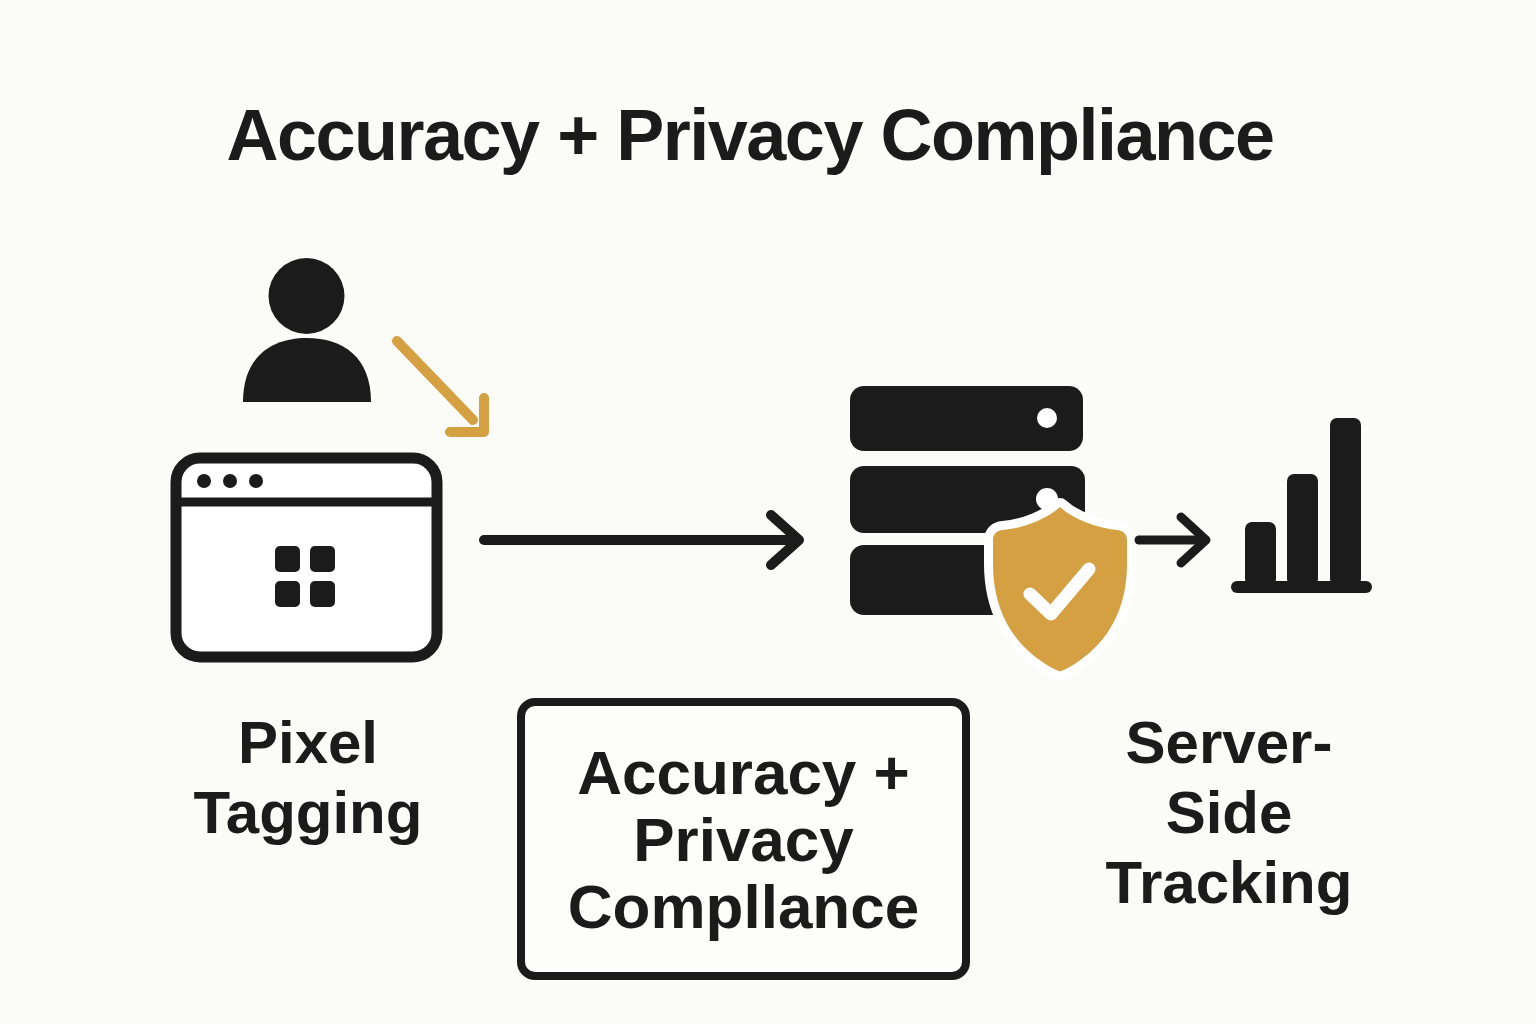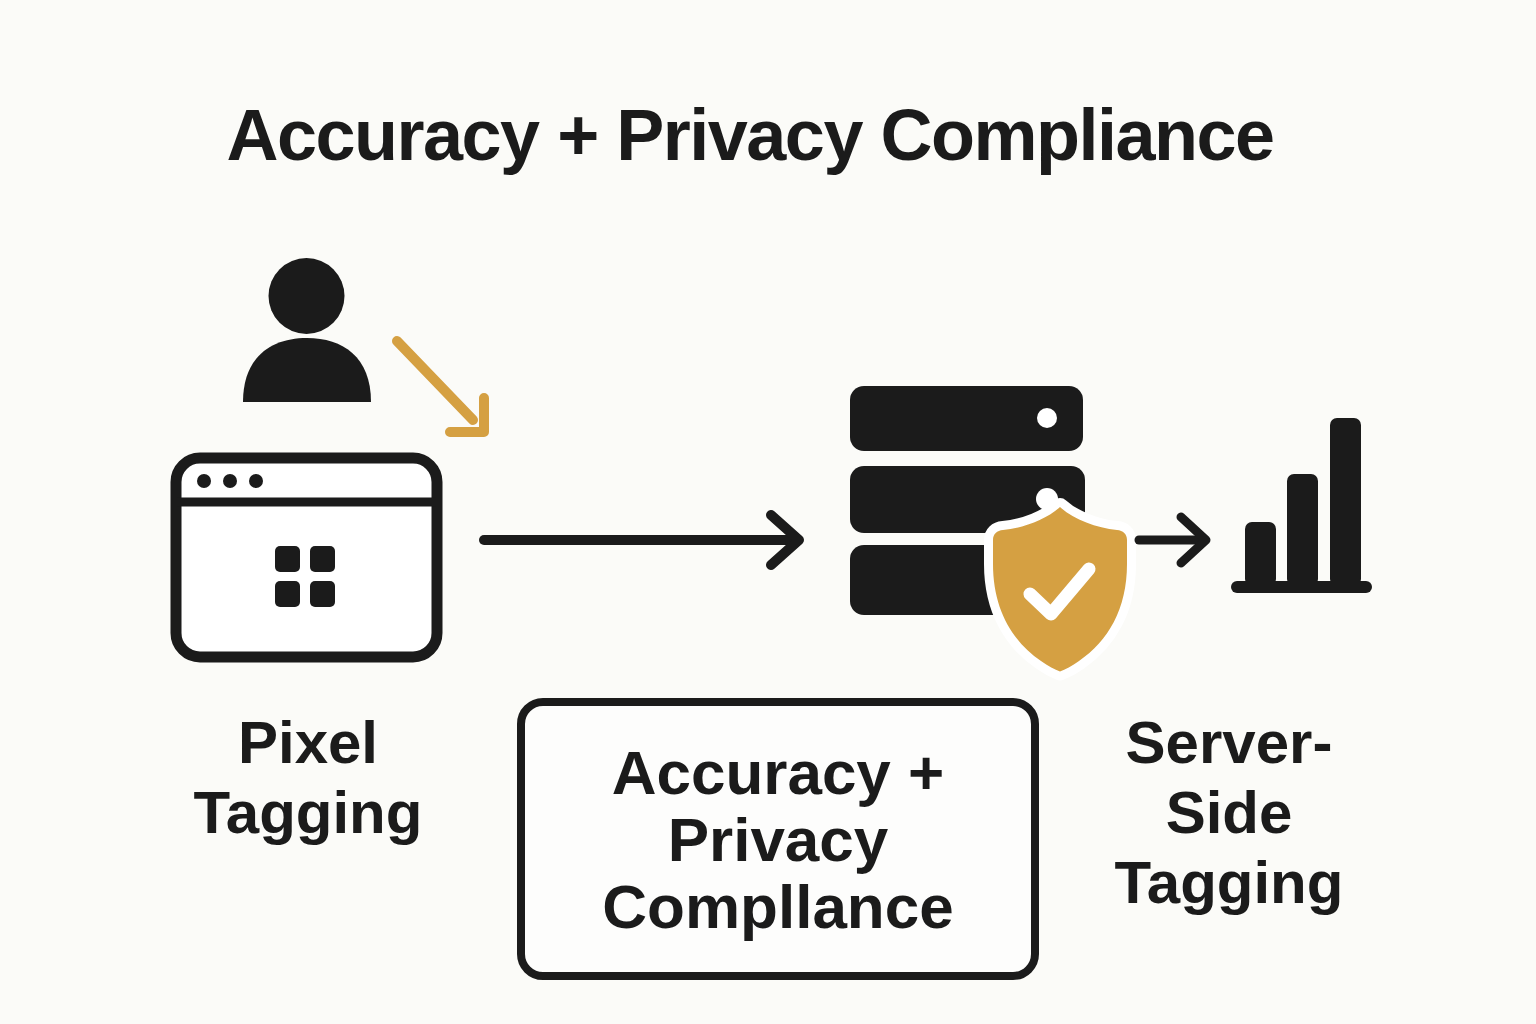--- a/index.html
+++ b/index.html
@@ -45,24 +45,24 @@
     line-height:70px;
     text-align:center;
     white-space:pre-line;
     color:var(--ink);
   }
   .label-pixel{left:308px;top:700px;}
   .label-sst{left:1229px;top:700px;}
   .center-box{
     position:absolute;
     left:517px;top:690px;
-    width:522px;height:282px;
+    width:453px;height:282px;
     background:var(--paper);
     border:8px solid var(--ink);
-    border-radius:26px;
+    border-radius:18px;
     display:flex;
     align-items:center;
     justify-content:center;
   }
   .center-box-text{
     font-size:62px;
     font-weight:700;
     line-height:67px;
     text-align:center;
     white-space:pre-line;
@@ -149,15 +149,15 @@
   <div class="node-label label-pixel">Pixel
 Tagging</div>
 
   <div class="center-box">
     <div class="center-box-text">Accuracy +
 Privacy
 Compllance</div>
   </div>
 
   <div class="node-label label-sst">Server-Side
-Tagging</div>
+Tracking</div>
 
 </div>
 
 </body></html>

